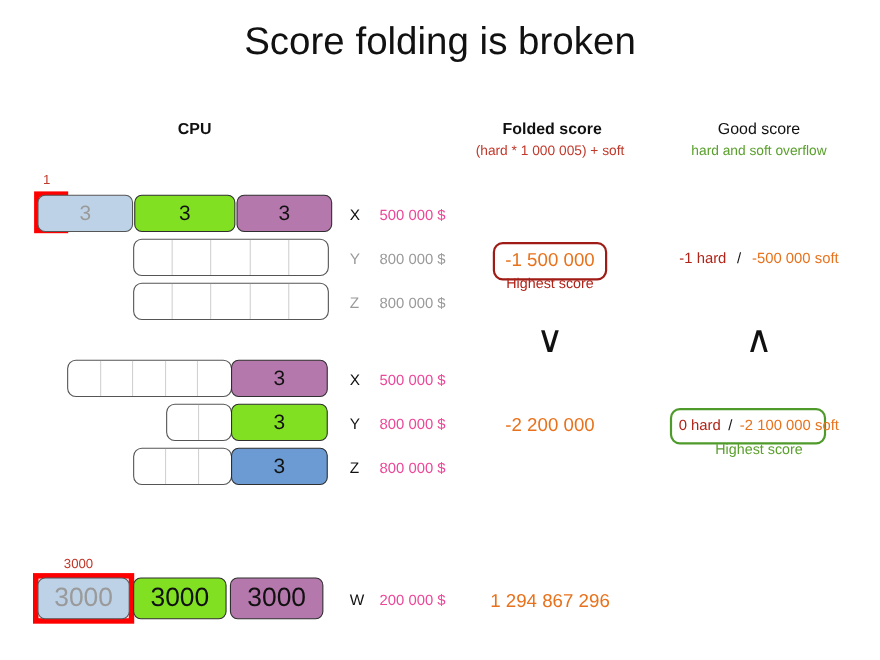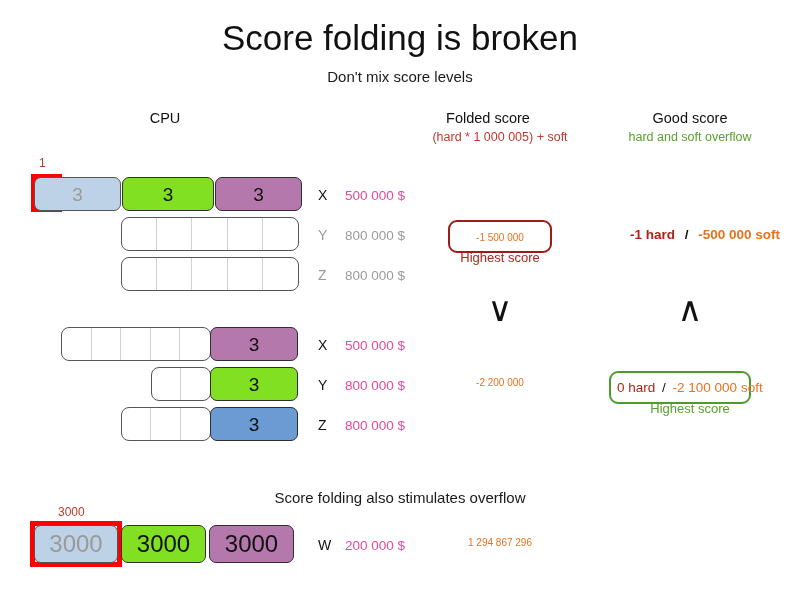--- a/index.html
+++ b/index.html
@@ -49,22 +49,22 @@
     text-align: center;
     font-size: 14.5px;
     color: #111111;
     white-space: nowrap;
   }
   .col-sub {
     text-align: center;
     font-size: 12.5px;
     white-space: nowrap;
   }
-  #cpu-head { top: 110px; left: 95px; width: 140px; }
-  #folded-head { top: 110px; left: 388px; width: 200px; }
+  #cpu-head { top: 110px; left: 107px; width: 140px; font-weight: bold; }
+  #folded-head { top: 110px; left: 402px; width: 200px; font-weight: bold; }
   #folded-sub  { top: 130px; left: 390px; width: 220px; color: #C0392B; }
   #good-head { top: 110px; left: 590px; width: 200px; }
   #good-sub  { top: 130px; left: 585px; width: 210px; color: #5AA02C; }
 
   
   .bar {
     display: flex;
     height: 34px;
     box-sizing: border-box;
   }
@@ -127,21 +127,21 @@
   }
   .row-id.dim { color: #9a9a9a; }
   .row-cost {
     font-size: 13.5px;
     color: #ec4899;
     white-space: nowrap;
   }
   .row-cost.dim { color: #9a9a9a; }
 
   .folded-val {
-    font-size: 10px;
+    font-size: 17px;
     color: #E8721C;
     text-align: center;
     white-space: nowrap;
   }
   .good-val {
     font-size: 13.5px;
     white-space: nowrap;
     text-align: center;
   }
   .hard { color: #B02318; }
@@ -182,21 +182,20 @@
     text-align: center;
     font-family: "DejaVu Sans", sans-serif;
   }
 </style>
 </head>
 <body>
 
 <div class="stage">
 
   <div class="abs" id="title">Score folding is broken</div>
-  <div class="abs" id="subtitle">Don't mix score levels</div>
 
   <div class="abs col-head" id="cpu-head">CPU</div>
   <div class="abs col-head" id="folded-head">Folded score</div>
   <div class="abs col-sub" id="folded-sub">(hard * 1 000 005) + soft</div>
   <div class="abs col-head" id="good-head">Good score</div>
   <div class="abs col-sub" id="good-sub">hard and soft overflow</div>
 
   <div class="abs cap-label" style="top:156px; left:39px;">1</div>
 
   <div class="abs red-frame" style="top:174px; left:31px; width:31px; height:38px;"></div>
@@ -228,21 +227,21 @@
     <div class="slot" style="width:35.6px;"></div>
   </div>
   <div class="abs row-id dim" style="top:267px; left:318px;">Z</div>
   <div class="abs row-cost dim" style="top:268px; left:345px;">800 000 $</div>
 
   <div class="abs boxed-red" style="top:220px; left:448px; width:104px;">
     <span class="folded-val">-1 500 000</span>
   </div>
   <div class="abs highest-red" style="top:250px; left:437px; width:126px;">Highest score</div>
 
-  <div class="abs good-val" style="top:227px; left:600px; width:180px; text-align:right;font-weight:bold;">
+  <div class="abs good-val" style="top:227px; left:600px; width:180px; text-align:center;">
     <span class="hard">-1 hard</span>
     <span class="sep" style="margin:0 6px;">/</span>
     <span class="soft">-500 000 soft</span>
   </div>
 
   <div class="abs chev" style="top:292px; left:470px; width:60px;">∨</div>
   <div class="abs chev" style="top:292px; left:660px; width:60px;">∧</div>
 
   <div class="abs" style="top:327px; left:61px;">
     <div class="bar">
@@ -288,21 +287,20 @@
 
   <div class="abs boxed-green" style="top:371px; left:609px; width:142px;">
     <span class="good-val">
       <span class="hard">0 hard</span>
       <span class="sep" style="margin:0 3px;">/</span>
       <span class="soft">-2 100 000 soft</span>
     </span>
   </div>
   <div class="abs highest-green" style="top:401px; left:609px; width:162px;">Highest score</div>
 
-  <div class="abs" id="lower-title">Score folding also stimulates overflow</div>
 
   <div class="abs cap-label" style="top:505px; left:58px;">3000</div>
 
   <div class="abs red-frame" style="top:521px; left:30px; width:92px; height:46px;"></div>
   <div class="abs" style="top:525px; left:34px;">
     <div class="bar" style="height:38px;">
       <div class="seg lightblue" style="width:84px; height:38px; font-size:24px; margin-right:3px;">3000</div>
       <div class="seg green" style="width:85px; height:38px; font-size:24px; margin-right:3px;">3000</div>
       <div class="seg purple" style="width:85px; height:38px; font-size:24px;">3000</div>
     </div>

